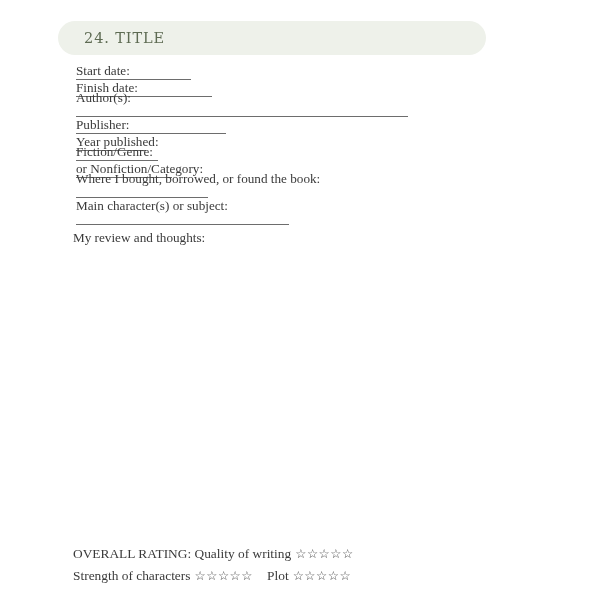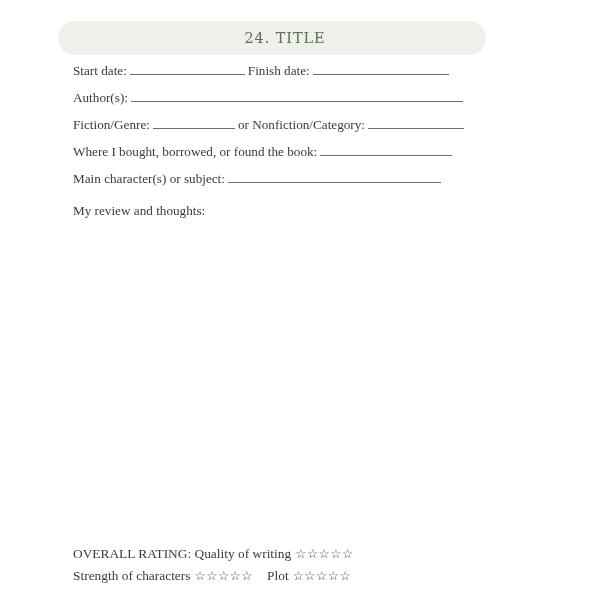--- a/index.html
+++ b/index.html
@@ -25,21 +25,20 @@
   .title-banner {
     position: absolute;
     left: 58px;
     top: 21px;
     width: 428px;
     height: 34px;
     background: #eef1ea;
     border-radius: 17px;
     display: flex;
     align-items: center;
-    justify-content: center;
   }
   .title-banner-text {
     padding-left: 26px;
     font-family: "DejaVu Serif", serif;
     font-size: 14.5px;
     letter-spacing: 0.9px;
     color: #5e6b53;
   }
 
   
@@ -49,20 +48,21 @@
     top: 63px;
     width: 400px;
   }
   .form-row {
     display: flex;
     align-items: baseline;
     height: 27px;
     font-size: 13.2px;
     color: #3a3a3a;
     white-space: nowrap;
+    flex-direction: column;
   }
   .label {
     font-family: "Liberation Serif", serif;
     font-size: 13.2px;
   }
   .rule {
     display: inline-block;
     border-bottom: 1px solid #6d6d6d;
     height: 11px;
     margin: 0 3px;
@@ -133,20 +133,26 @@
       <span class="rule w-115"></span>
       <span class="label">Finish date:</span>
       <span class="rule w-135"></span>
     </div>
 
     <div class="form-row">
       <span class="label">Author(s):</span>
       <span class="rule w-330"></span>
     </div>
 
+    <div class="form-row">
+      <span class="label">Publisher:</span>
+      <span class="rule w-150"></span>
+      <span class="label">Year published:</span>
+      <span class="rule w-68"></span>
+    </div>
 
     <div class="form-row">
       <span class="label">Fiction/Genre:</span>
       <span class="rule w-80"></span>
       <span class="label">or Nonfiction/Category:</span>
       <span class="rule w-96"></span>
     </div>
 
     <div class="form-row">
       <span class="label">Where I bought, borrowed, or found the book:</span>

